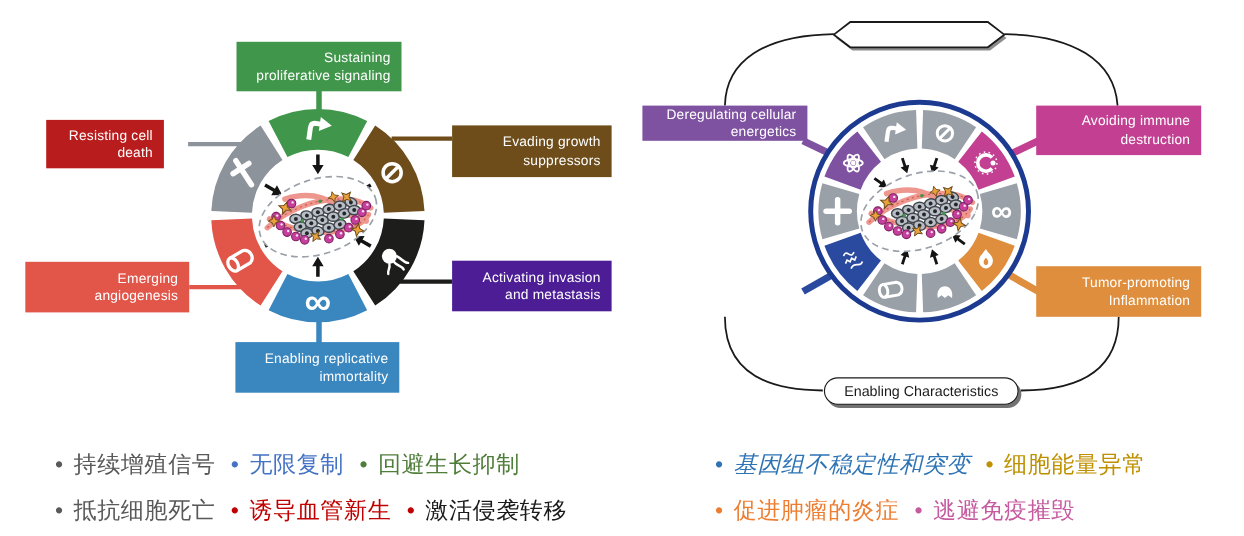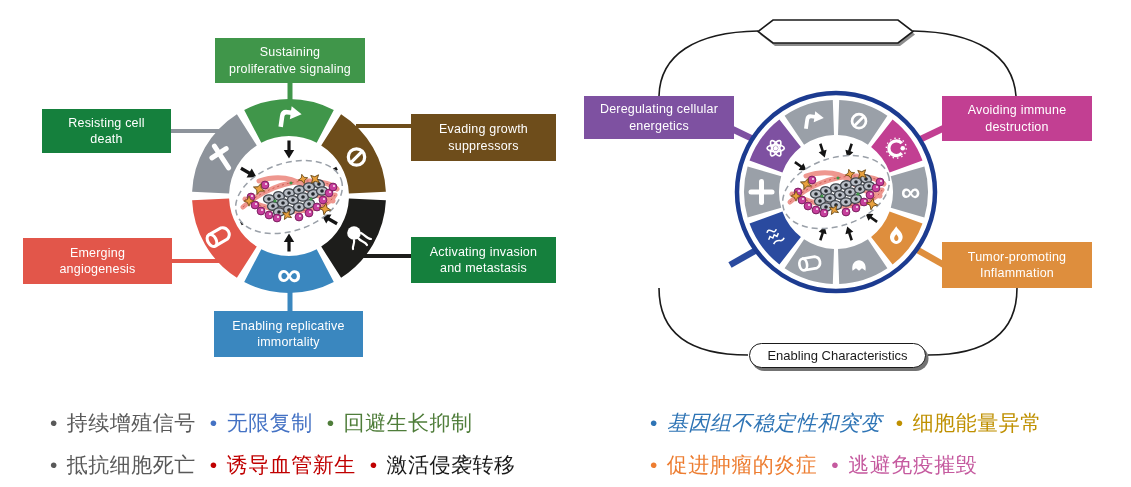--- a/index.html
+++ b/index.html
@@ -1,20 +1,20 @@
 <!DOCTYPE html>
 <html><head>
 <meta charset="utf-8">
 <style>
   html,body{margin:0;padding:0;background:#fff;}
   #canvas{position:relative;width:1131px;height:487px;background:#fff;overflow:hidden;
           font-family:"Liberation Sans","DejaVu Sans",sans-serif;}
   #diagram-svg{position:absolute;left:0;top:0;}
   .hbox{position:absolute;display:flex;align-items:center;justify-content:center;
-        text-align:center;color:#fff;font-size:12.5px;line-height:1.3;padding:0 10px;
+        text-align:right;color:#fff;font-size:12.5px;line-height:1.3;padding:0 10px;
         box-sizing:border-box;letter-spacing:.2px;}
   .plain-label{position:absolute;display:flex;align-items:center;justify-content:center;
         text-align:center;color:#1a1a1a;font-size:13px;box-sizing:border-box;}
   .stadium{border:1.6px solid #1a1a1a;background:#fff;border-radius:14px;
         box-shadow:2.5px 3px 0 rgba(0,0,0,.55);align-items:center;}
   .zh-row{position:absolute;display:flex;align-items:center;gap:14px;
         font-size:21px;letter-spacing:.5px;line-height:26px;white-space:nowrap;}
   .zh-item{display:inline-flex;align-items:center;gap:9px;}
   .zh-item .dot{font-size:21px;}
 </style>
@@ -234,37 +234,37 @@
     <use href="#arrow" transform="translate(792,192) rotate(270) scale(.8)" fill="#141414"></use>
     <use href="#arrow" transform="translate(800.4,166.1) rotate(306) scale(.8)" fill="#141414"></use>
   </g>
 
   <use href="#tumor" transform="translate(836,192)"></use>
 </svg>
 
 <div class="hbox" style="left: 215px; top: 38px; width: 150px; height: 45px; background: rgb(64, 150, 74);">
   <span>Sustaining proliferative signaling</span>
 </div>
-<div class="hbox" style="left: 42px; top: 109px; width: 129px; height: 44px; background: #15803d;">
+<div class="hbox" style="left: 42px; top: 109px; width: 107px; height: 44px; background: #b91c1c;">
   <span>Resisting cell death</span>
 </div>
 <div class="hbox" style="left: 411px; top: 114px; width: 145px; height: 47px; background: rgb(110, 77, 27);">
   <span>Evading growth suppressors</span>
 </div>
 <div class="hbox" style="left: 23px; top: 238px; width: 149px; height: 46px; background: rgb(226, 86, 74);">
   <span>Emerging angiogenesis</span>
 </div>
-<div class="hbox" style="left: 411px; top: 237px; width: 145px; height: 46px; background: #15803d;">
+<div class="hbox" style="left: 411px; top: 237px; width: 145px; height: 46px; background: #4c1d95;">
   <span>Activating invasion and metastasis</span>
 </div>
 <div class="hbox" style="left: 214px; top: 311px; width: 149px; height: 46px; background: rgb(58, 135, 191);">
   <span>Enabling replicative immortality</span>
 </div>
 
-<div class="hbox" style="left: 584px; top: 96px; width: 150px; height: 43px; background: rgb(126, 81, 161);">
+<div class="hbox" style="left: 584px; top: 96px; width: 150px; height: 32px; background: rgb(126, 81, 161);">
   <span>Deregulating cellular energetics</span>
 </div>
 <div class="hbox" style="left: 942px; top: 96px; width: 150px; height: 45px; background: rgb(194, 63, 146);">
   <span>Avoiding immune destruction</span>
 </div>
 <div class="hbox" style="left: 942px; top: 242px; width: 150px; height: 46px; background: rgb(222, 142, 61);">
   <span>Tumor-promoting Inflammation</span>
 </div>
 
 <div class="plain-label stadium" style="left:749px;top:343px;width:177px;height:25px">

